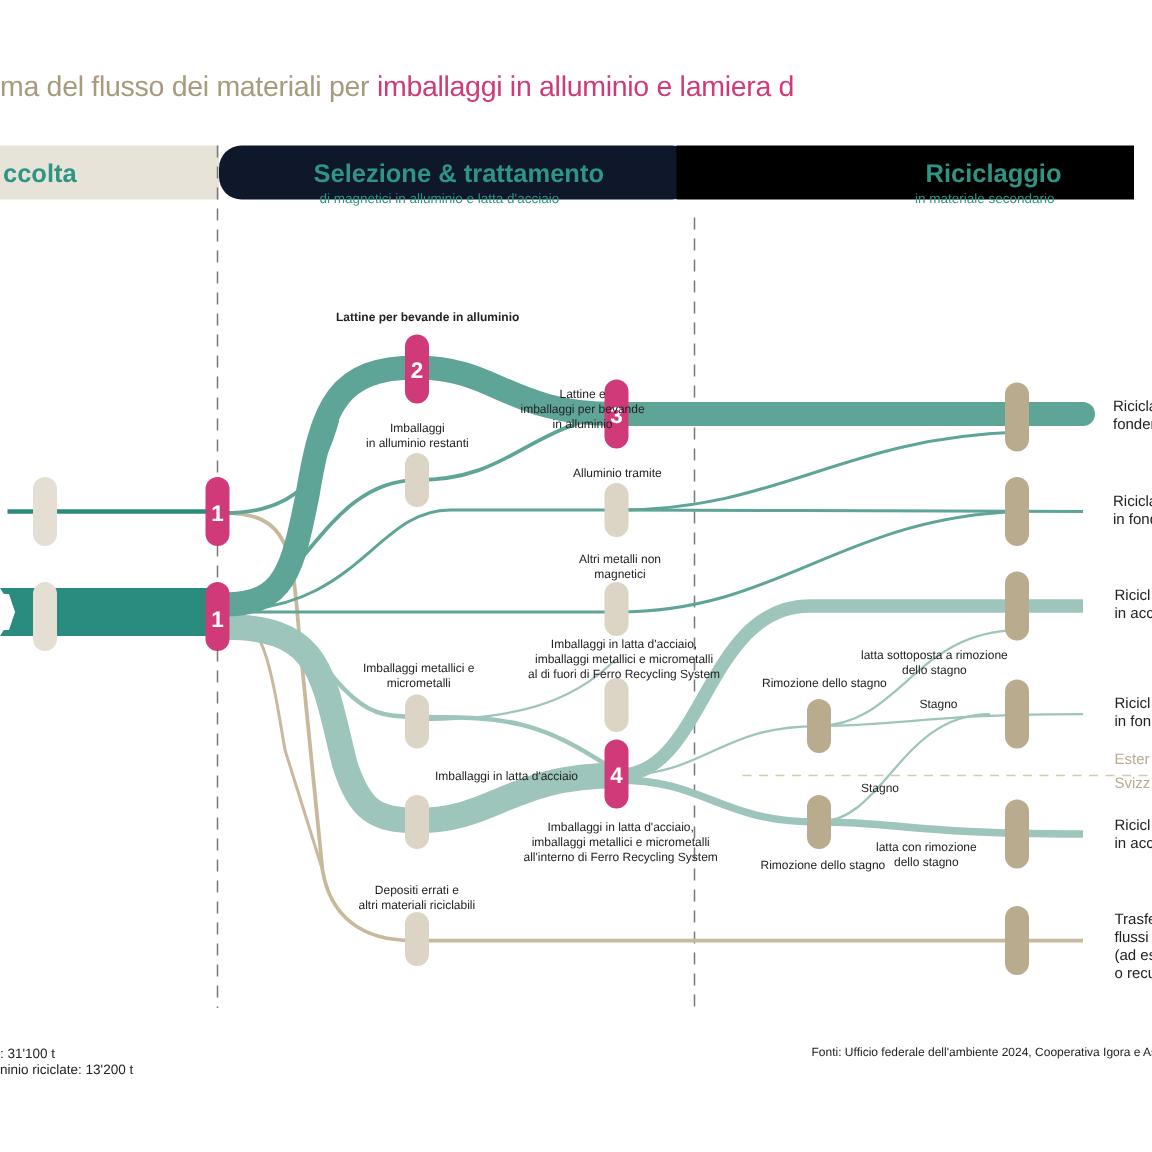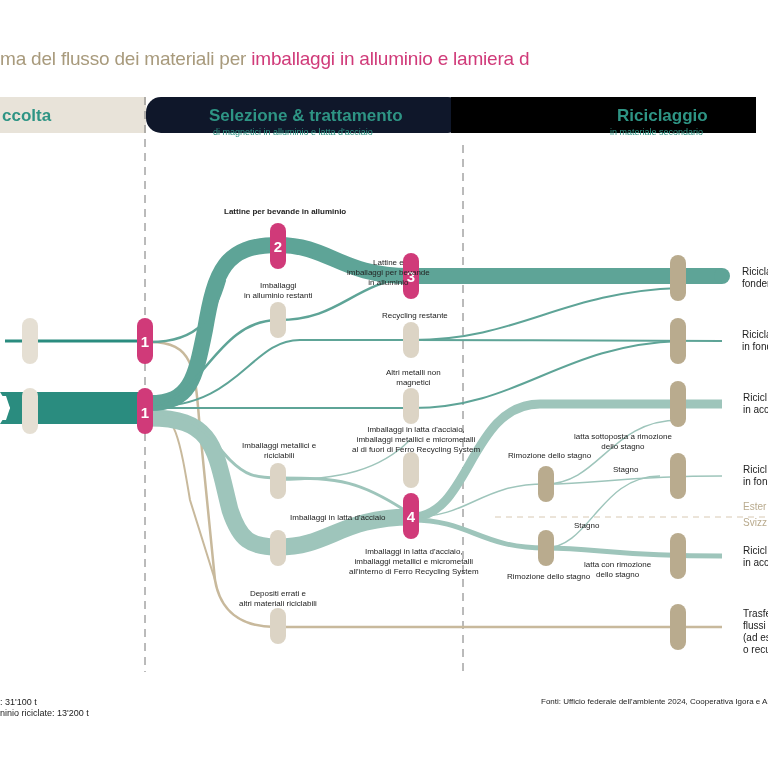--- a/index.html
+++ b/index.html
@@ -114,33 +114,33 @@
 <div class="lbl" style="left:224px;top:207px;font-weight:bold;">Lattine per bevande in alluminio</div>
 <div class="lbl" style="left:244px;top:281px;">
   <div>Imballaggi</div>
   <div>in alluminio restanti</div>
 </div>
 <div class="lbl" style="left:347px;top:226px;margin-top:32px;">
   <div>Lattine e</div>
   <div>imballaggi per bevande</div>
   <div>in alluminio</div>
 </div>
-<div class="lbl" style="left:382px;top:311px;">Recycling restante</div>
+<div class="lbl" style="left:382px;top:311px;">Alluminio tramite</div>
 <div class="lbl" style="left:386px;top:368px;">
   <div>Altri metalli non</div>
   <div>magnetici</div>
 </div>
 <div class="lbl" style="left:352px;top:425px;">
   <div>Imballaggi in latta d'acciaio,</div>
   <div>imballaggi metallici e micrometalli</div>
   <div>al di fuori di Ferro Recycling System</div>
 </div>
 <div class="lbl" style="left:242px;top:441px;">
   <div>Imballaggi metallici e</div>
-  <div>riciclabili</div>
+  <div>micrometalli</div>
 </div>
 <div class="lbl" style="left:243px;top:513px;margin-left:47px;">Imballaggi in latta d'acciaio</div>
 <div class="lbl" style="left:349px;top:547px;">
   <div>Imballaggi in latta d'acciaio,</div>
   <div>imballaggi metallici e micrometalli</div>
   <div>all'interno di Ferro Recycling System</div>
 </div>
 <div class="lbl" style="left:508px;top:451px;">Rimozione dello stagno</div>
 <div class="lbl" style="left:507px;top:572px;">Rimozione dello stagno</div>
 <div class="lbl" style="left:574px;top:432px;">

